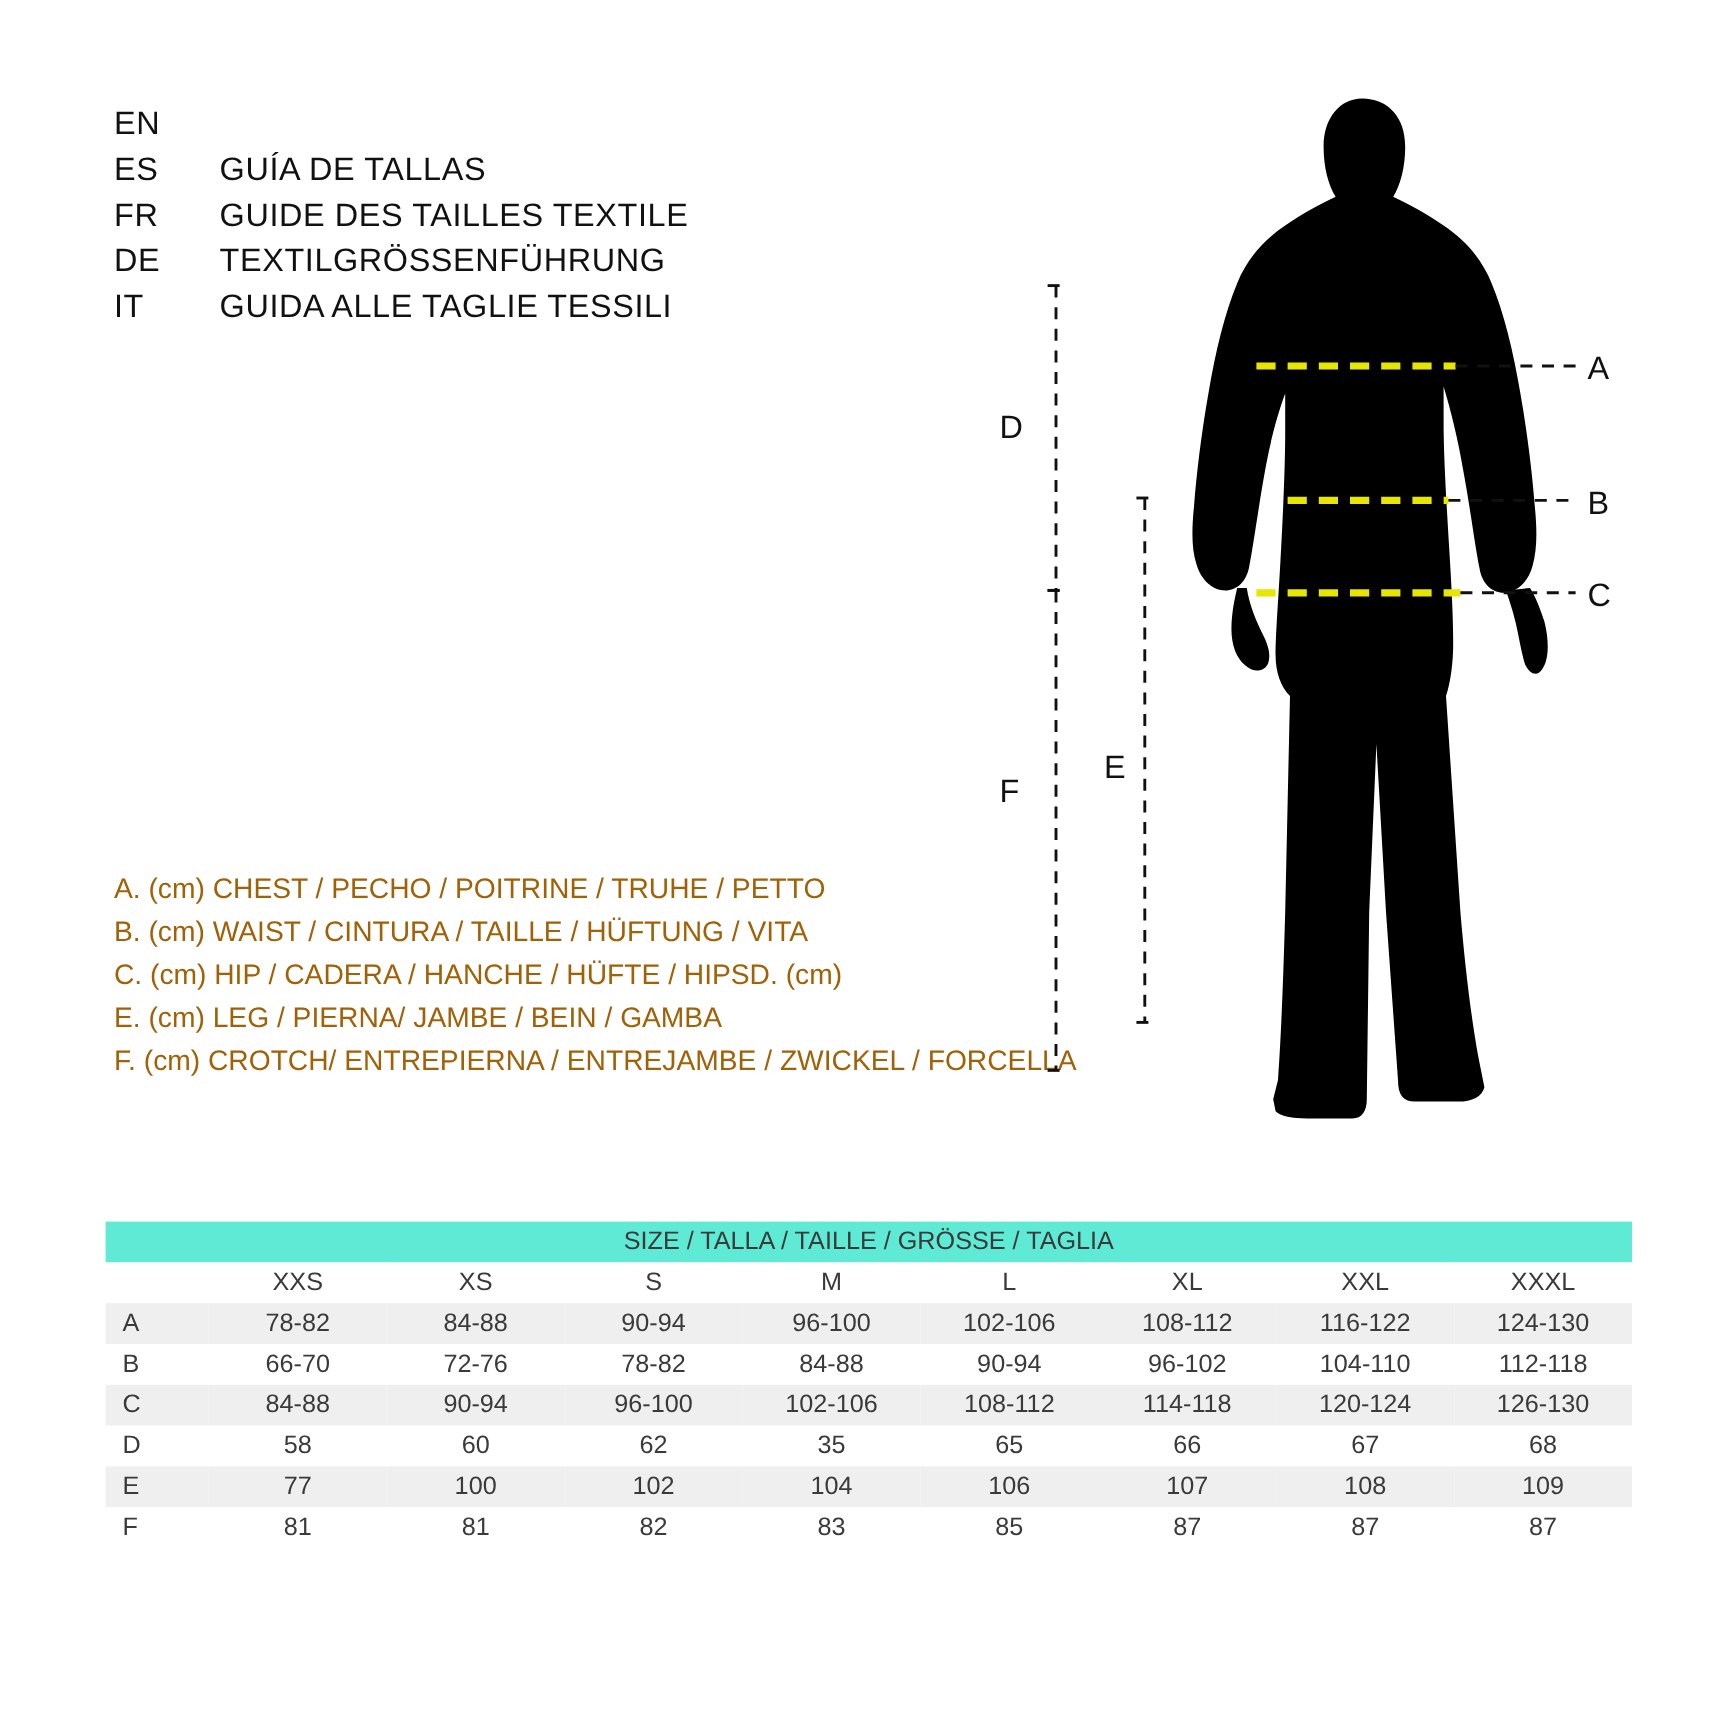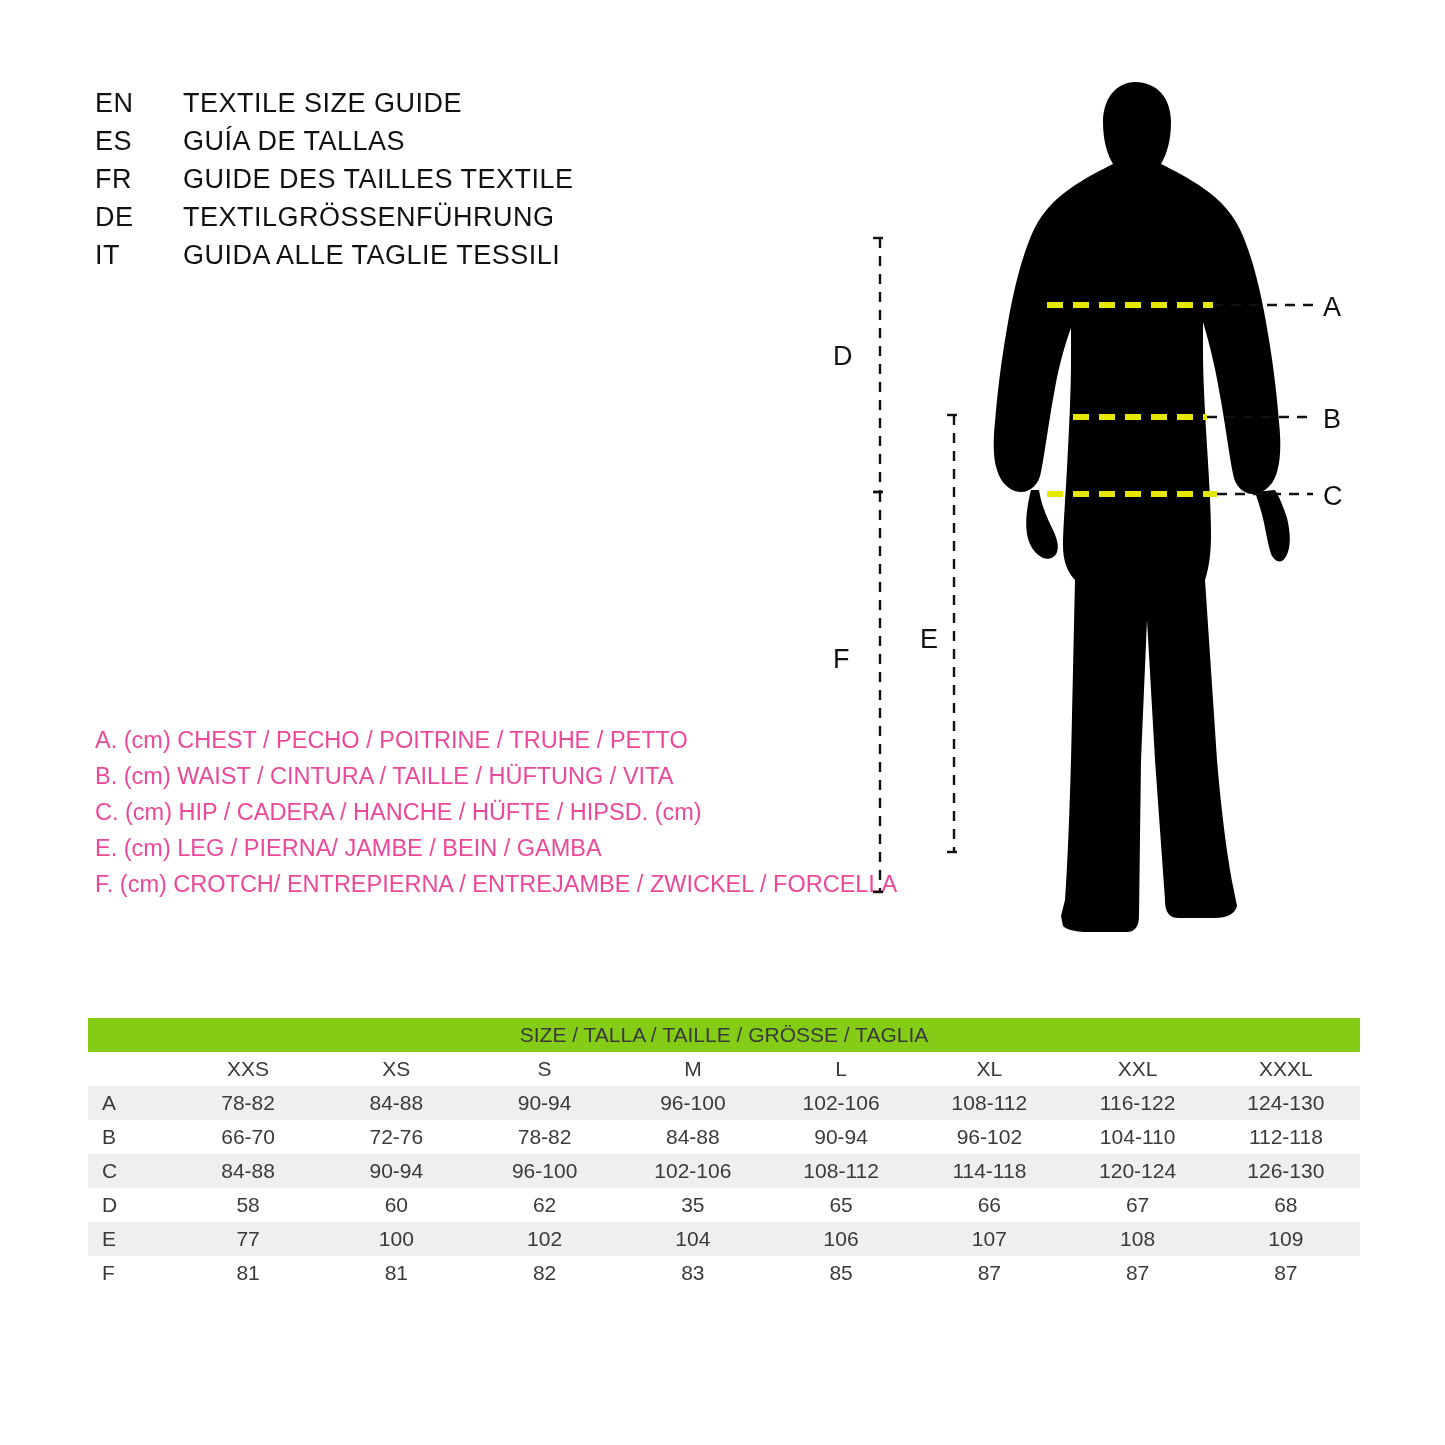--- a/index.html
+++ b/index.html
@@ -47,21 +47,21 @@
   
   .legend {
     position: absolute;
     left: 95px;
     top: 722px;
     width: 830px;
   }
   .legend-row {
     font-size: 23.5px;
     line-height: 36px;
-    color: #ec4899;
+    color: #a16207;
     white-space: nowrap;
   }
   .legend-gender {
     position: absolute;
     left: 95px;
     top: 955px;
     font-size: 23.5px;
     color: #111;
     white-space: nowrap;
   }
@@ -93,21 +93,21 @@
   table.size-table td, table.size-table th {
     font-size: 21px;
     font-weight: normal;
     color: #3a3a3a;
     text-align: center;
     padding: 0;
     height: 34px;
     vertical-align: middle;
   }
   .hdr-band td {
-    background: #84cc16;
+    background: #5eead4;
     color: #2b2b2b;
     text-align: left;
     height: 35px;
     font-size: 21px;
     padding-left: 10px;
   }
   .col-label {
     text-align: left !important;
     padding-left: 14px !important;
     width: 86px;
@@ -126,21 +126,20 @@
   }
 </style>
 </head>
 <body>
 
 <div class="page">
 
   <div class="titles">
     <div class="title-row">
       <div class="title-lang">EN</div>
-      <div class="title-text">TEXTILE SIZE GUIDE</div>
     </div>
     <div class="title-row">
       <div class="title-lang">ES</div>
       <div class="title-text">GUÍA DE TALLAS</div>
     </div>
     <div class="title-row">
       <div class="title-lang">FR</div>
       <div class="title-text">GUIDE DES TAILLES TEXTILE</div>
     </div>
     <div class="title-row">

